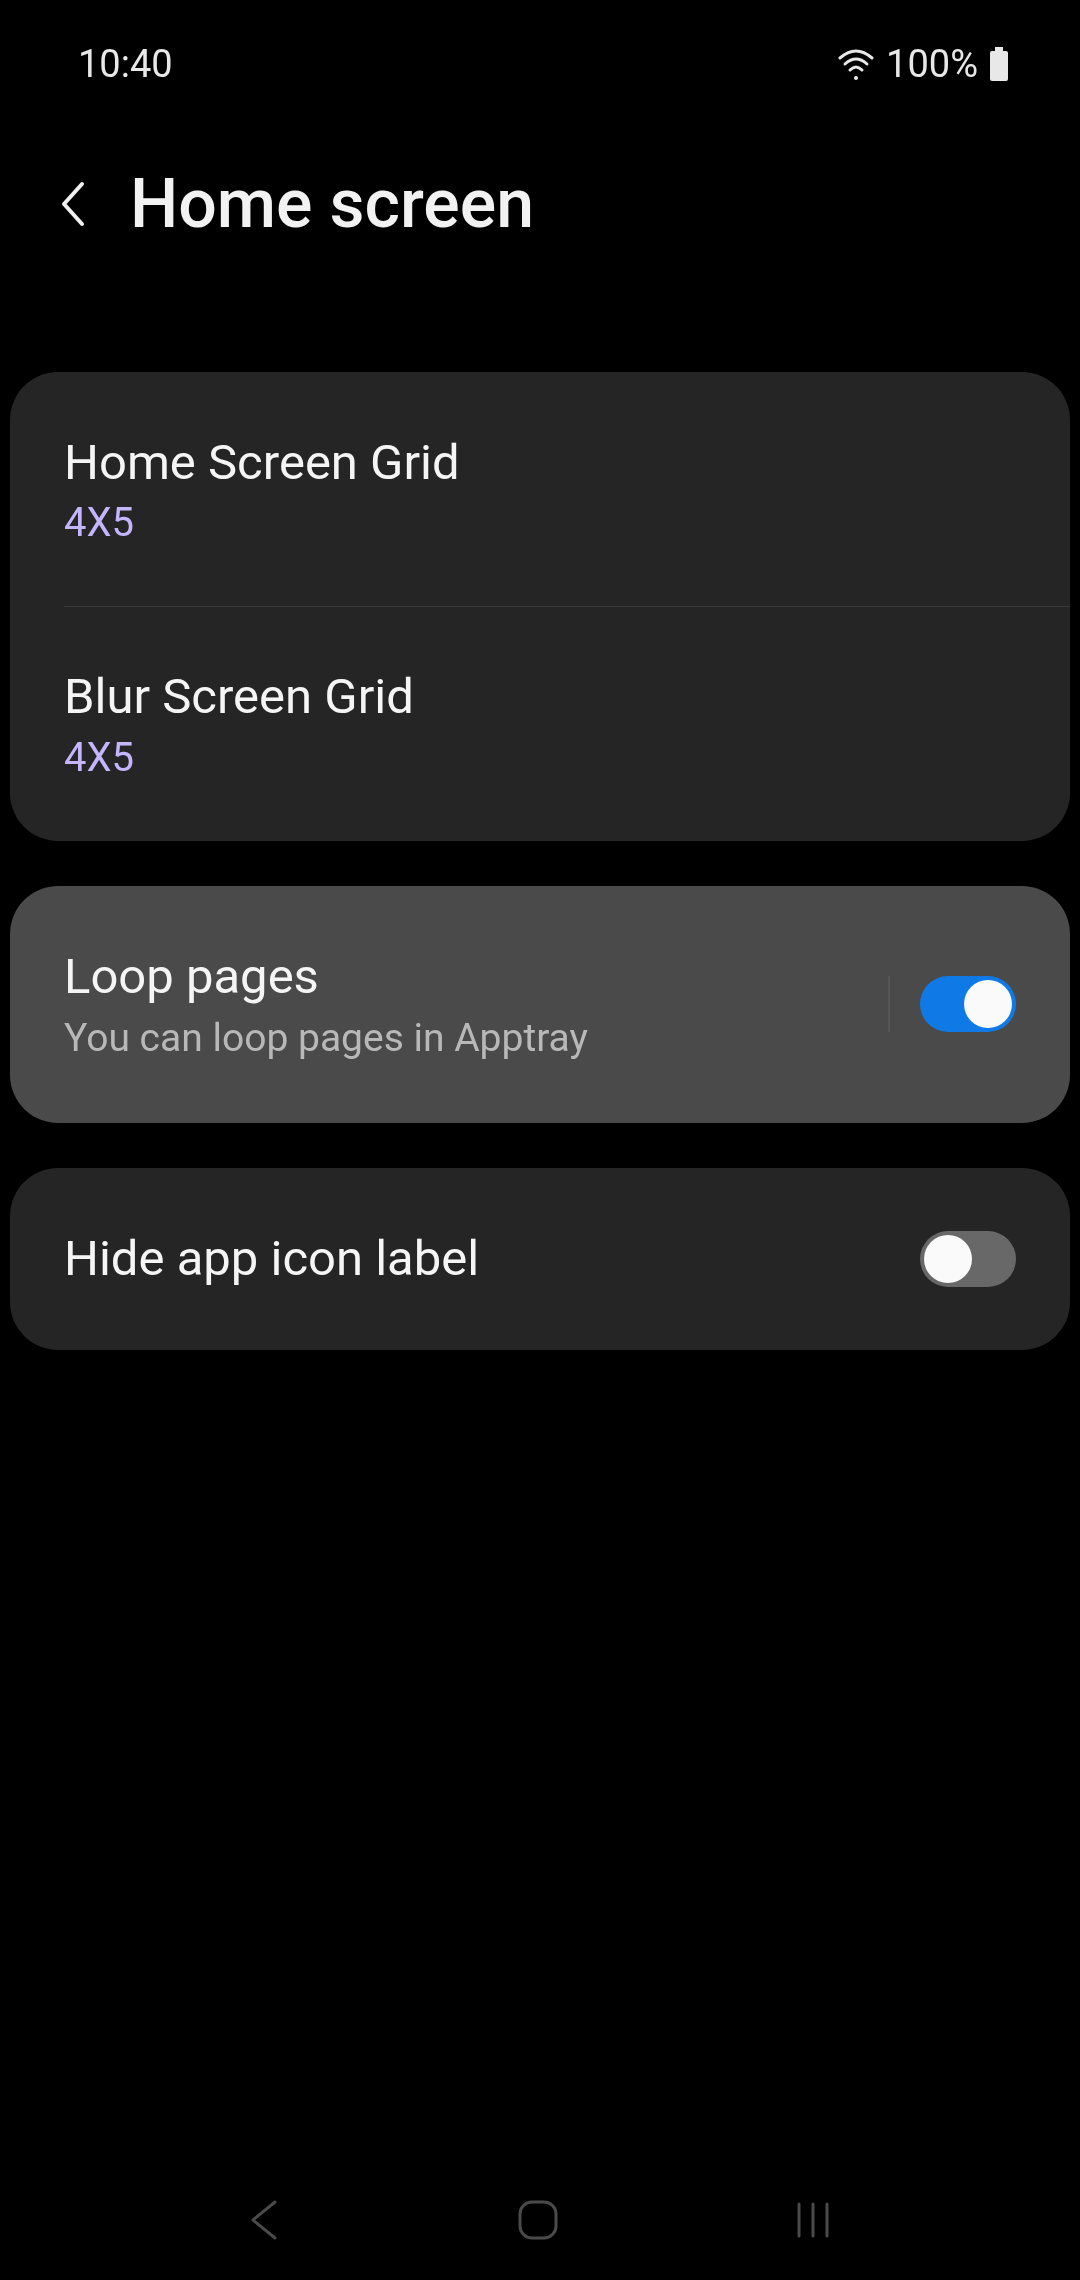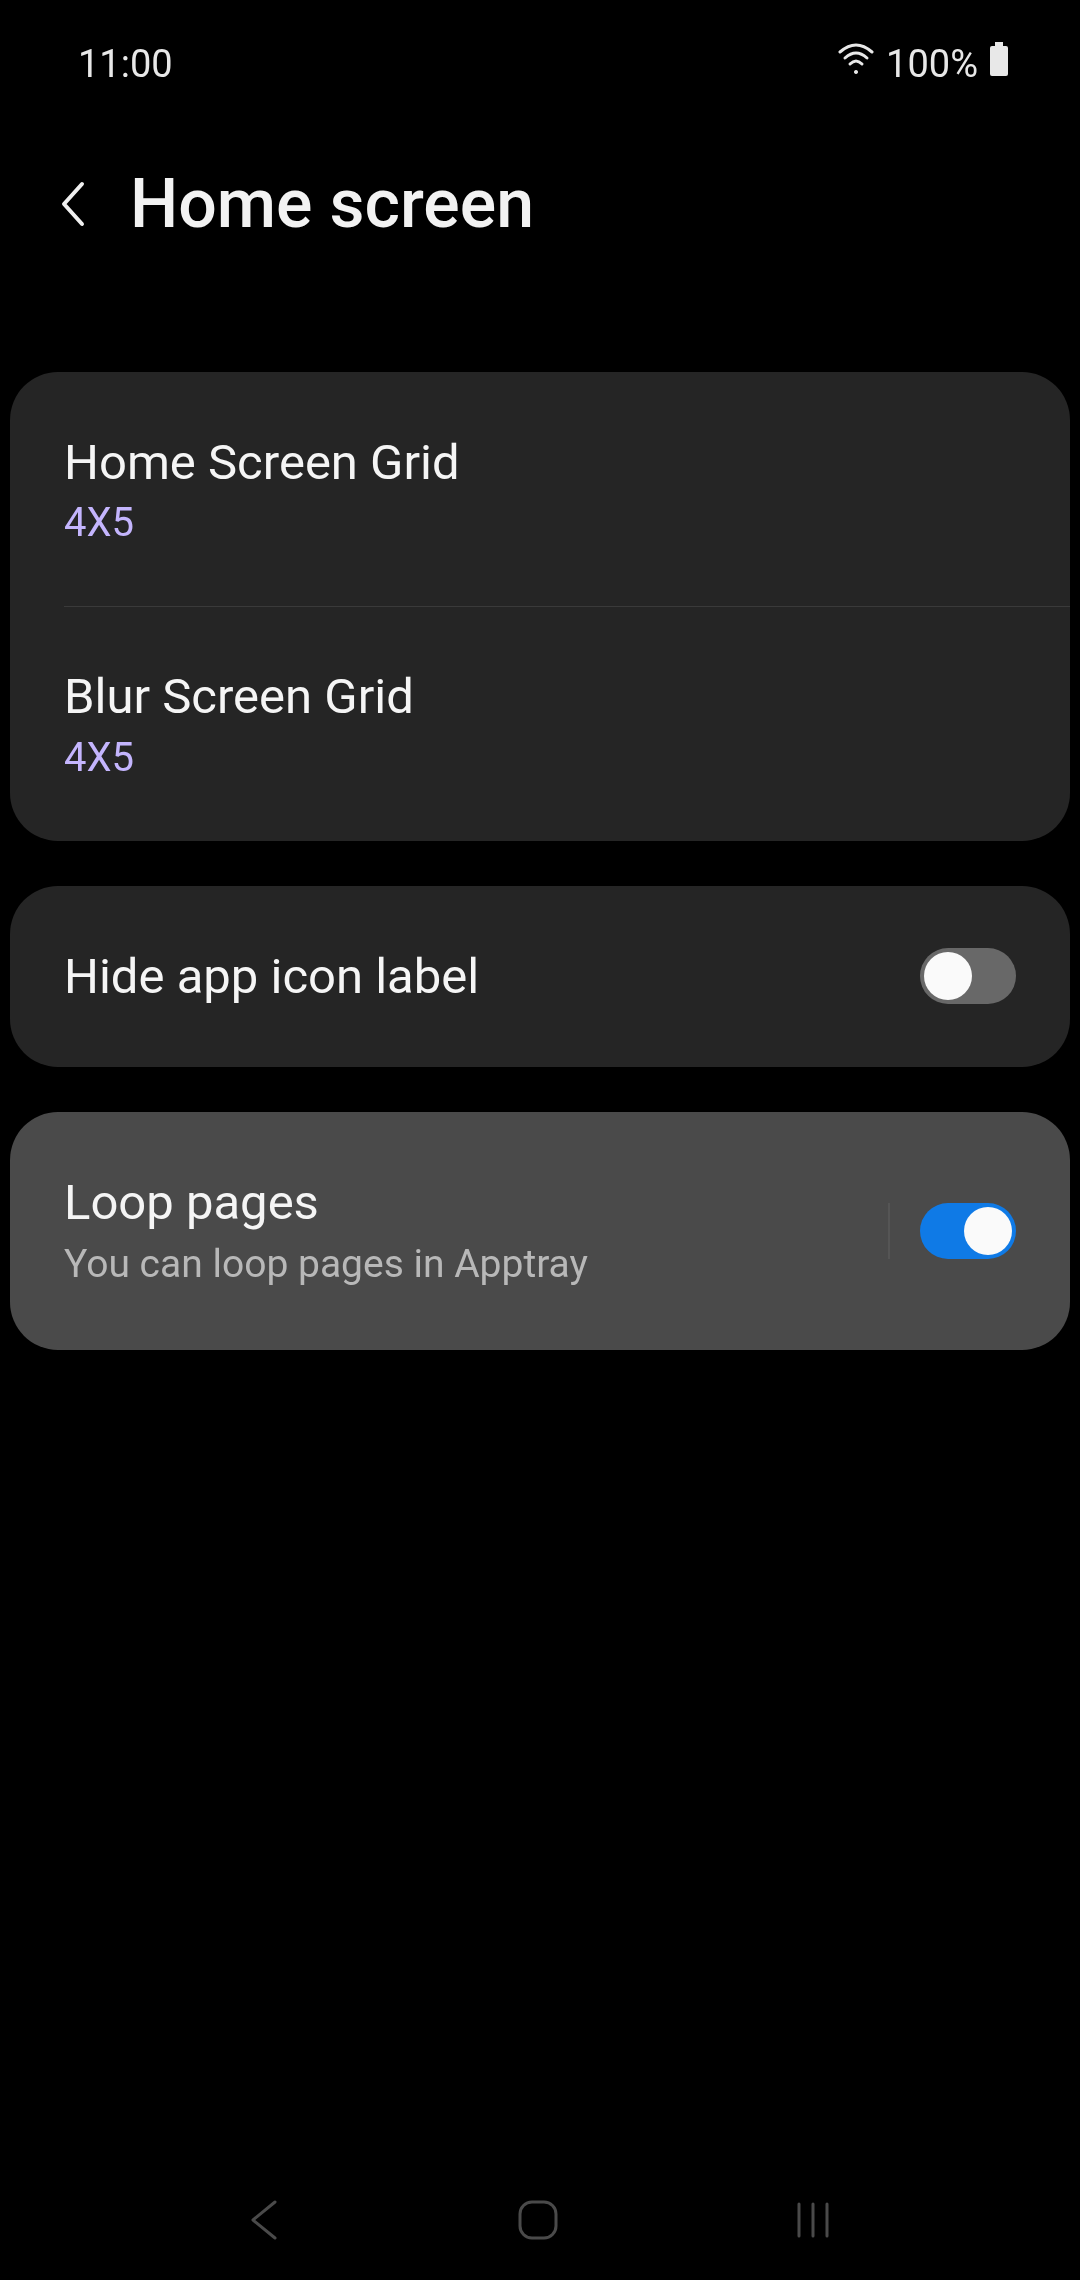--- a/index.html
+++ b/index.html
@@ -22,20 +22,21 @@
       display: flex;
       justify-content: space-between;
       align-items: center;
       padding: 42px 70px 0 78px;
       font-size: 38px;
       color: #e8e8e8;
       font-weight: 400;
     }
     .status-right {
       display: flex;
+      align-items: center;
       gap: 10px;
     }
     .wifi-icon svg, .battery-icon svg {
       display: block;
     }
     
     .header {
       display: flex;
       align-items: center;
       padding: 78px 0 0 58px;
@@ -145,21 +146,21 @@
       justify-content: space-around;
       align-items: center;
       padding: 0 130px;
     }
     .navbar svg { display:block; }
   </style>
 </head>
 <body>
 
 <div class="status-bar">
-  <span>11:00</span>
+  <span>10:40</span>
   <div class="status-right">
     <span class="wifi-icon">
       <svg width="40" height="32" viewBox="0 0 40 32">
         <path d="M20 28 L20 28 A2 2 0 1 0 20.01 28 Z" fill="#e8e8e8"></path>
         <path d="M4 10 Q20 -4 36 10" stroke="#e8e8e8" stroke-width="3" fill="none" stroke-linecap="round"></path>
         <path d="M9 16 Q20 6 31 16" stroke="#e8e8e8" stroke-width="3" fill="none" stroke-linecap="round"></path>
         <path d="M14 22 Q20 16 26 22" stroke="#e8e8e8" stroke-width="3" fill="none" stroke-linecap="round"></path>
       </svg>
     </span>
     <span>100%</span>
@@ -191,46 +192,46 @@
       </div>
     </div>
     <div class="row">
       <div class="row-text">
         <div class="row-title">Blur Screen Grid</div>
         <div class="row-value">4X5</div>
       </div>
     </div>
   </div>
 
-  <div class="card">
-    <div class="row">
-      <div class="row-text">
-        <div class="row-title">Hide app icon label</div>
-      </div>
-      <div class="toggle off">
-        <div class="knob"></div>
-      </div>
-    </div>
-  </div>
-
   <div class="card highlight">
     <div class="row">
       <div class="row-text">
         <div class="row-title">Loop pages</div>
         <div class="row-desc">You can loop pages in Apptray</div>
       </div>
       <div class="toggle-wrap">
         <div class="vsep"></div>
         <div class="toggle on">
           <div class="knob"></div>
         </div>
       </div>
     </div>
   </div>
 
+  <div class="card">
+    <div class="row">
+      <div class="row-text">
+        <div class="row-title">Hide app icon label</div>
+      </div>
+      <div class="toggle off">
+        <div class="knob"></div>
+      </div>
+    </div>
+  </div>
+
 </div>
 
 <div class="navbar">
   <span>
     <svg width="40" height="44" viewBox="0 0 40 44">
       <path d="M30 4 L8 22 L30 40" stroke="#4a4a4a" stroke-width="3" fill="none" stroke-linecap="round" stroke-linejoin="round"></path>
     </svg>
   </span>
   <span>
     <svg width="48" height="48" viewBox="0 0 48 48">

